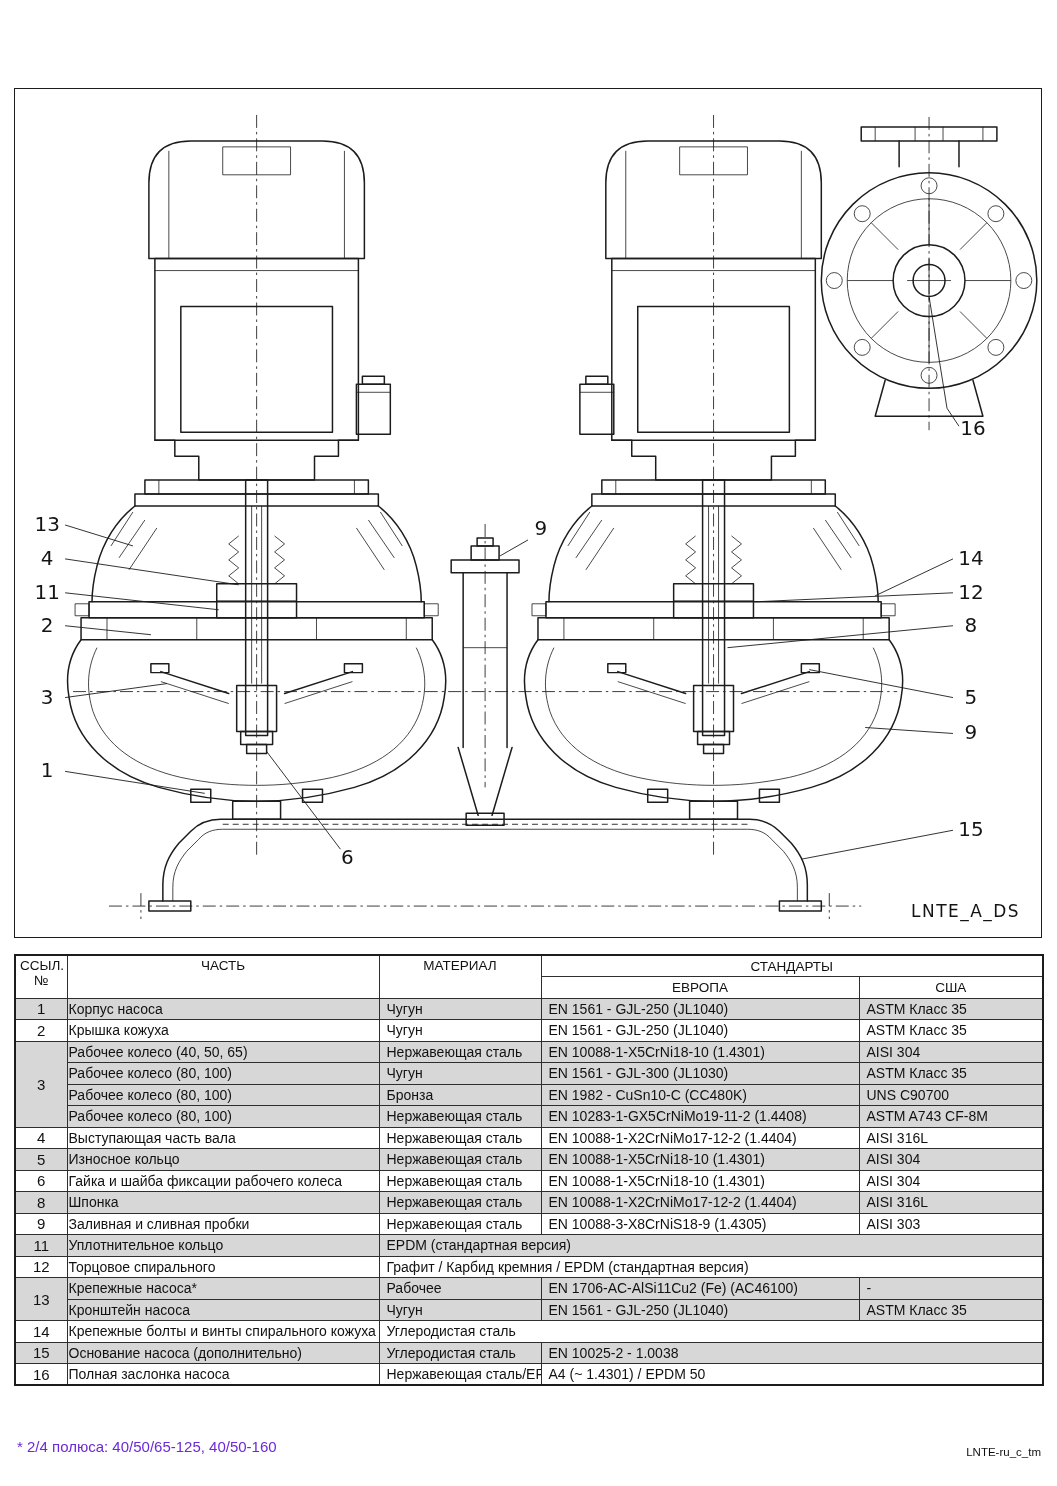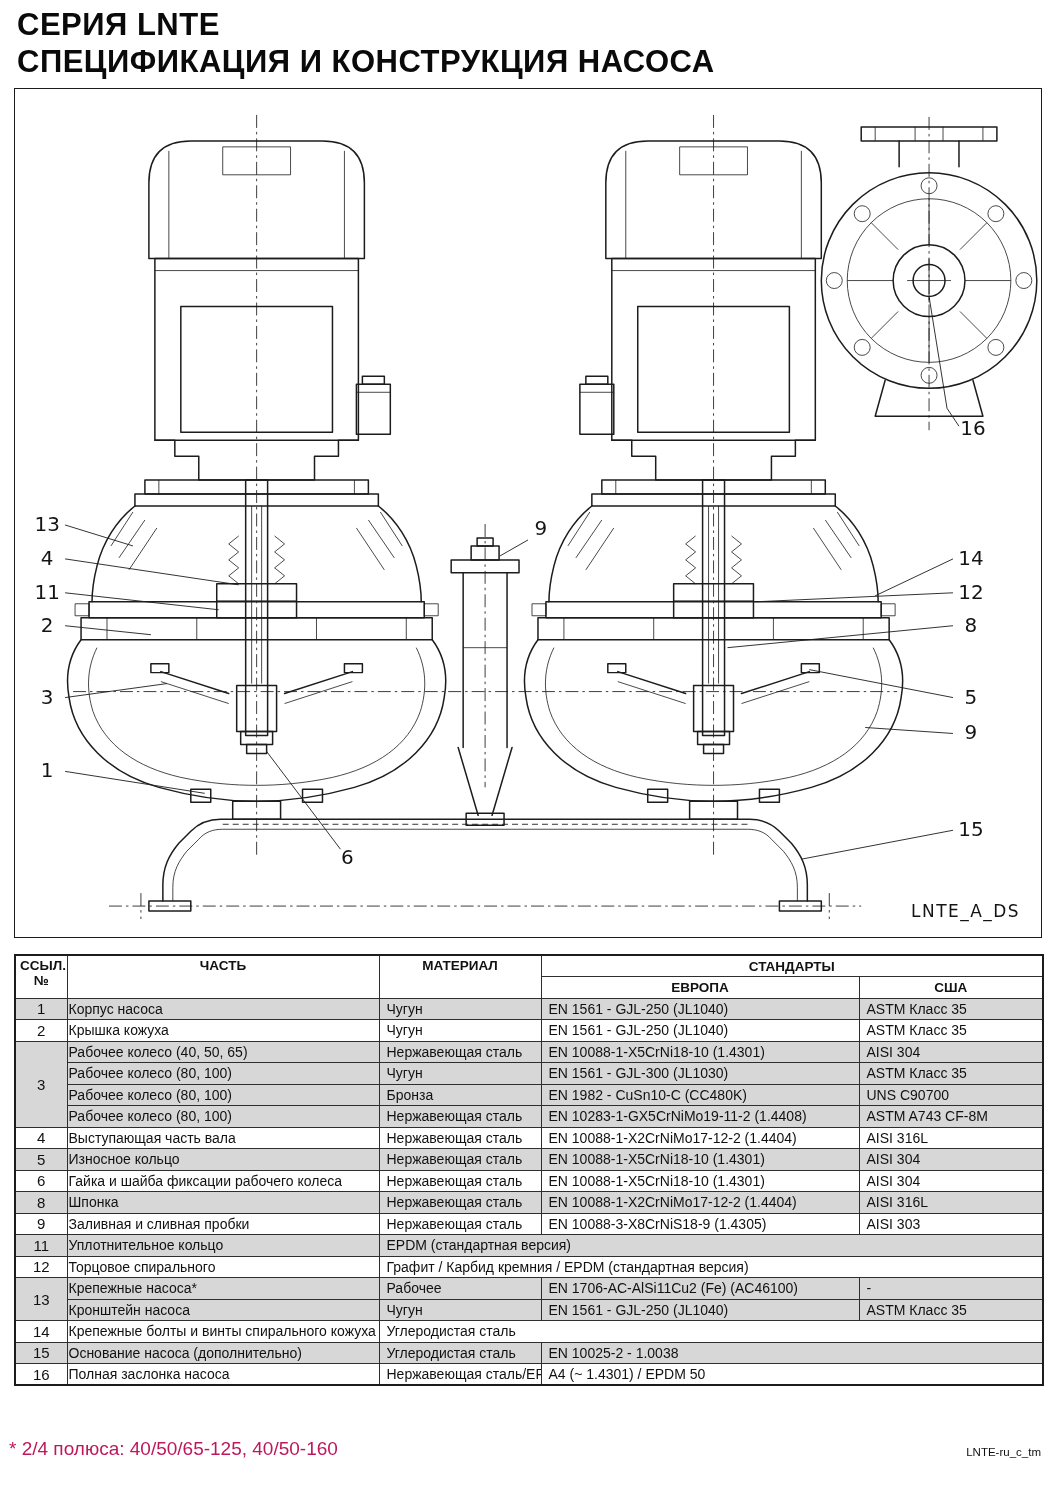--- a/index.html
+++ b/index.html
@@ -14,41 +14,37 @@
   .ln{fill:none;stroke:#1c1c1c;stroke-width:1.5;stroke-linejoin:round;stroke-linecap:round}
   .th{fill:none;stroke:#1c1c1c;stroke-width:.8;stroke-linejoin:round}
   .cl{fill:none;stroke:#1c1c1c;stroke-width:.85;stroke-dasharray:13 4 2.5 4}
   .dash{fill:none;stroke:#1c1c1c;stroke-width:.9;stroke-dasharray:6 4}
   .ld{fill:none;stroke:#1c1c1c;stroke-width:.9}
   text.callout{font-family:"DejaVu Sans",sans-serif;font-size:20px;fill:#141414;text-anchor:middle}
   text.dwgcode{font-family:"DejaVu Sans",sans-serif;font-size:17px;letter-spacing:1.5px;fill:#141414}
 
   table.spec{position:absolute;left:14px;top:954px;width:1028px;border-collapse:collapse;table-layout:fixed;border:2px solid #1c1c1c;background:#fff}
   .spec th,.spec td{border:1px solid #2e2e2e;font-size:14px;padding:1px 7px;height:21.5px;vertical-align:middle;overflow:hidden;white-space:nowrap}
-  .spec thead th{font-weight:bold;font-size:13.5px;text-align:center;padding:2px 4px;background:#fff}
+  .spec thead th{font-weight:normal;font-size:13.5px;text-align:center;padding:2px 4px;background:#fff}
   th.h-ref{text-align:left;font-size:12.5px;line-height:15px;vertical-align:top}
   th.h-top{vertical-align:top;padding-top:3px}
   td.ref{text-align:center;font-size:15px;padding:0 2px}
   td.part{padding-left:1px}
   tr.g td{background:#d7d7d7}
   .sm{font-size:11.8px}
   .c-ref{width:52px}.c-part{width:312px}.c-mat{width:162px}.c-eu{width:318px}.c-us{width:184px}
 
-  .footnote{position:absolute;left:9px;top:1438px;font-size:19px;color:#be185d}
+  .footnote{position:absolute;left:17px;top:1438px;font-size:15px;color:#6d28d9}
   .doccode{position:absolute;right:16px;top:1446px;font-size:11.5px;color:#111;text-align:center}
 </style>
 </head>
 <body>
 
 <div class="page">
 
-  <header class="title">
-    <div>СЕРИЯ LNTE</div>
-    <div>СПЕЦИФИКАЦИЯ И КОНСТРУКЦИЯ НАСОСА</div>
-  </header>
 
   <div class="drawing">
     <svg viewBox="0 0 1028 850">
       <defs>
         <g id="pumpUnit">
 
           <line class="cl" x1="0" y1="26" x2="0" y2="770"></line>
 
           <path class="ln" d="M -108,170 V 94 Q -108,52 -66,52 H 66 Q 108,52 108,94 V 170 Z"></path>
           <rect class="th" x="-34" y="58" width="68" height="28"></rect>

